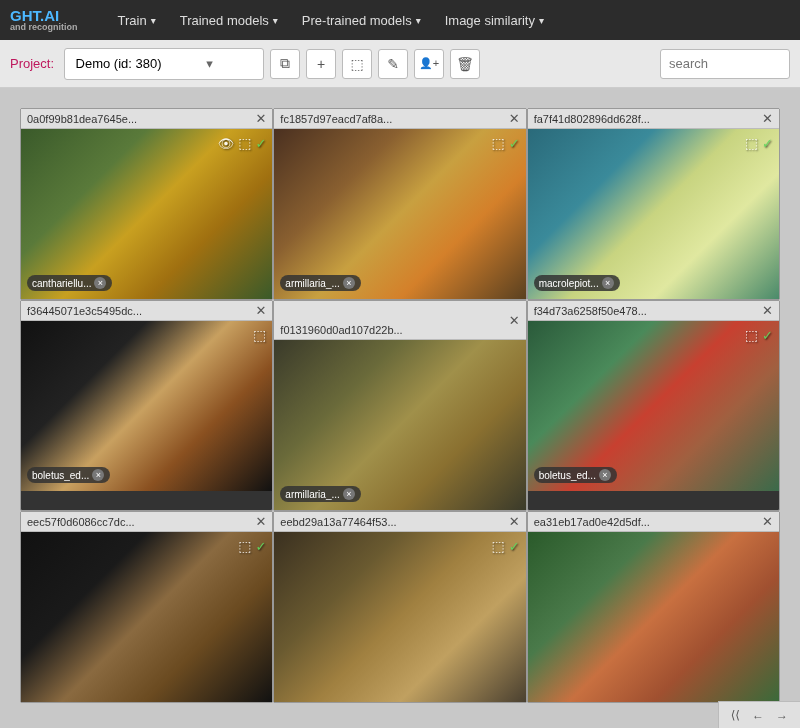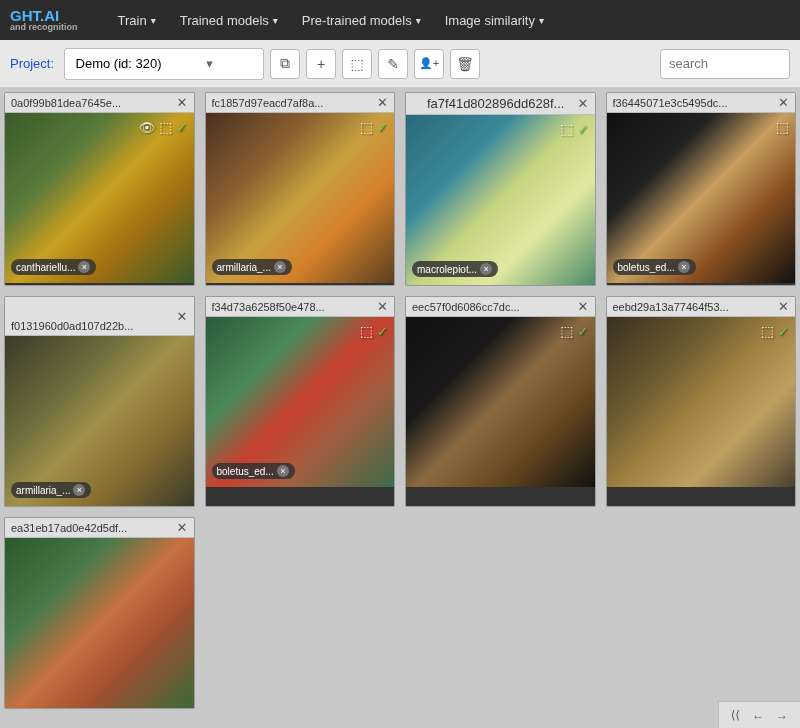--- a/index.html
+++ b/index.html
@@ -44,21 +44,21 @@
       background: #e8e8e8;
       border-bottom: 1px solid #ccc;
       display: flex;
       align-items: center;
       padding: 8px 10px;
       gap: 6px;
       height: 48px;
     }
     .project-label {
       font-size: 13px;
-      color: #1d4ed8;
+      color: #be185d;
       margin-right: 4px;
     }
     .project-select {
       background: white;
       border: 1px solid #bbb;
       border-radius: 3px;
       padding: 4px 8px;
       font-size: 13px;
       min-width: 200px;
       display: flex;
@@ -95,24 +95,23 @@
       width: 130px;
       color: #3b82f6;
       outline: none;
     }
 
     
     .main-content {
       background: #c8c8c8;
       height: calc(728px - 40px - 48px);
       overflow-y: auto;
-      padding: 4px;
+      padding: 20px;
       display: grid;
-      grid-template-columns: repeat(4, 1fr);
-      gap: 10px;
+      grid-template-columns: repeat(3, 1fr);
       align-content: start;
     }
 
     
     .img-card {
       background: #333;
       border: 1px solid #999;
       border-radius: 2px;
       position: relative;
     }
@@ -248,21 +247,21 @@
   </div>
   <div class="nav-item">
     <span>Image similarity</span>
     <span class="caret">▾</span>
   </div>
 </nav>
 
 <div class="project-bar">
   <span class="project-label">Project:</span>
   <div class="project-select">
-    <span>Demo (id: 320)</span>
+    <span>Demo (id: 380)</span>
     <span class="arrow">▾</span>
   </div>
   <div class="toolbar-btn" title="Copy">
     <span>⧉</span>
   </div>
   <div class="toolbar-btn" title="Add">
     <span>+</span>
   </div>
   <div class="toolbar-btn" title="Paste">
     <span>⬚</span>
@@ -310,21 +309,21 @@
           <span class="overlay-icon green">✓</span>
         </div>
         <div class="img-label-tag">
           <span>armillaria_...</span>
           <span class="tag-close">×</span>
         </div>
       </div>
     </div>
     <div class="img-card">
       <div class="img-card-header">
-        <span style="font-size: 13px; overflow: hidden; text-overflow: ellipsis; white-space: nowrap; max-width: 200px; margin-left: 15px;">fa7f41d802896dd628f...</span>
+        <span style="font-size: 11px; overflow: hidden; text-overflow: ellipsis; white-space: nowrap; max-width: 200px;">fa7f41d802896dd628f...</span>
         <span class="close-btn">✕</span>
       </div>
       <div class="img-card-body">
         <div class="img-3" style="width: 100%; height: 100%;"></div>
         <div class="img-overlay-icons">
           <span class="overlay-icon" style="font-size: 14px;">⬚</span>
           <span class="overlay-icon green">✓</span>
         </div>
         <div class="img-label-tag">
           <span>macrolepiot...</span>

